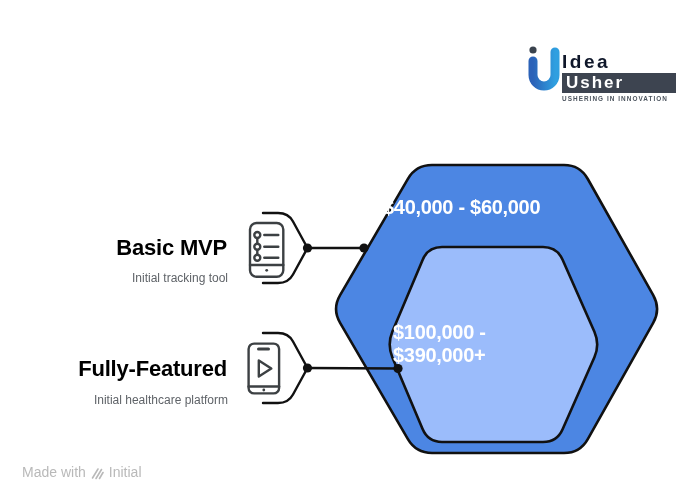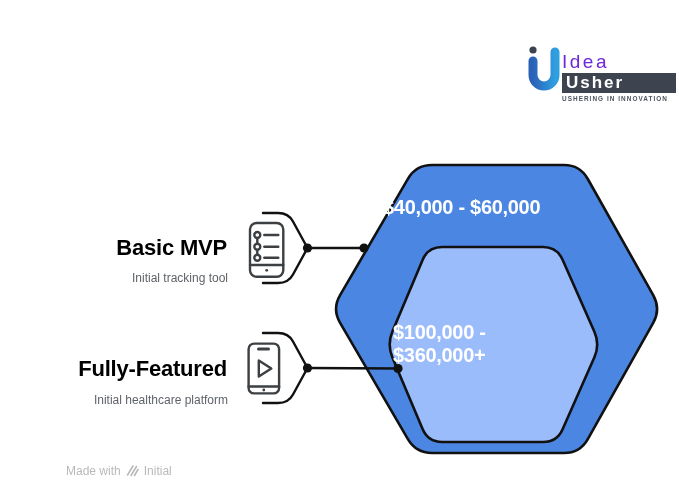--- a/index.html
+++ b/index.html
@@ -21,36 +21,36 @@
   .hex-label{
     position:absolute;text-align:left;color:#ffffff;
     font-size:20px;font-weight:700;letter-spacing:-0.3px;line-height:23px;
     white-space:nowrap;
   }
   
   .logo{position:absolute;left:524px;top:43px;width:156px;height:60px;}
   .logo-mark{position:absolute;left:2px;top:1px;}
   .logo-text{position:absolute;left:38px;top:9px;width:116px;}
   .logo-idea{
-    font-size:19px;font-weight:400;color:#6d28d9;letter-spacing:2.5px;
+    font-size:19px;font-weight:700;color:#0f172a;letter-spacing:2.5px;
     line-height:19px;
   }
   .logo-badge{
     margin-top:2px;width:110px;height:20px;background:#3d4450;
     color:#ffffff;font-size:17px;font-weight:700;letter-spacing:2px;
     line-height:20px;padding-left:4px;
   }
   .logo-tagline{
     margin-top:2px;font-size:6.4px;font-weight:700;color:#4c545e;
     letter-spacing:1.05px;white-space:nowrap;
   }
   
   .footer{
-    position:absolute;left:22px;top:464px;display:flex;align-items:flex-start;
-    gap:5px;color:#b9b9b9;font-size:12px;margin-left:44px;
+    position:absolute;left:22px;top:464px;display:flex;align-items:flex-end;
+    gap:5px;color:#b9b9b9;font-size:14px;
   }
 </style>
 </head>
 <body>
 
 <div class="canvas">
 
   <svg class="abs" style="left:0;top:0" width="679" height="501" viewBox="0 0 679 501">
 
     <path stroke="#111111" stroke-width="2.6" d="M 407.9 178.8 Q 416 165 432 165 L 564 165 Q 580 165 587.8 179
@@ -72,21 +72,21 @@
       <path d="M263 333 L278 333 Q288.5 333 293 341.5 L307.5 368 L293 394.5 Q288.5 403 278 403 L263 403"></path>
       <line x1="307.5" y1="368" x2="398" y2="368.5"></line>
     </g>
     <circle cx="307.5" cy="368" r="4.6" fill="#111111"></circle>
     <circle cx="398" cy="368.5" r="4.6" fill="#111111"></circle>
   </svg>
 
   <div class="hex-label" style="left:383px;top:196px;width:220px">$40,000 - $60,000</div>
   <div class="hex-label" style="left:393px;top:321px;width:200px">
     <div>$100,000 -</div>
-    <div>$360,000+</div>
+    <div>$390,000+</div>
   </div>
 
   <div class="item-title" style="top:235px">Basic MVP</div>
   <div class="item-subtitle" style="top:271px">Initial tracking tool</div>
 
   <svg class="abs" style="left:248px;top:221px" width="37" height="57" viewBox="0 0 37 57" fill="none" stroke="#3c4043" stroke-width="2.4" stroke-linecap="round" stroke-linejoin="round">
     <rect x="2" y="2" width="33.3" height="53.7" rx="6.5"></rect>
     <line x1="9.3" y1="13" x2="9.3" y2="37.7"></line>
     <circle cx="9.3" cy="14" r="3" fill="#ffffff"></circle>
     <circle cx="9.3" cy="25.7" r="3" fill="#ffffff"></circle>

